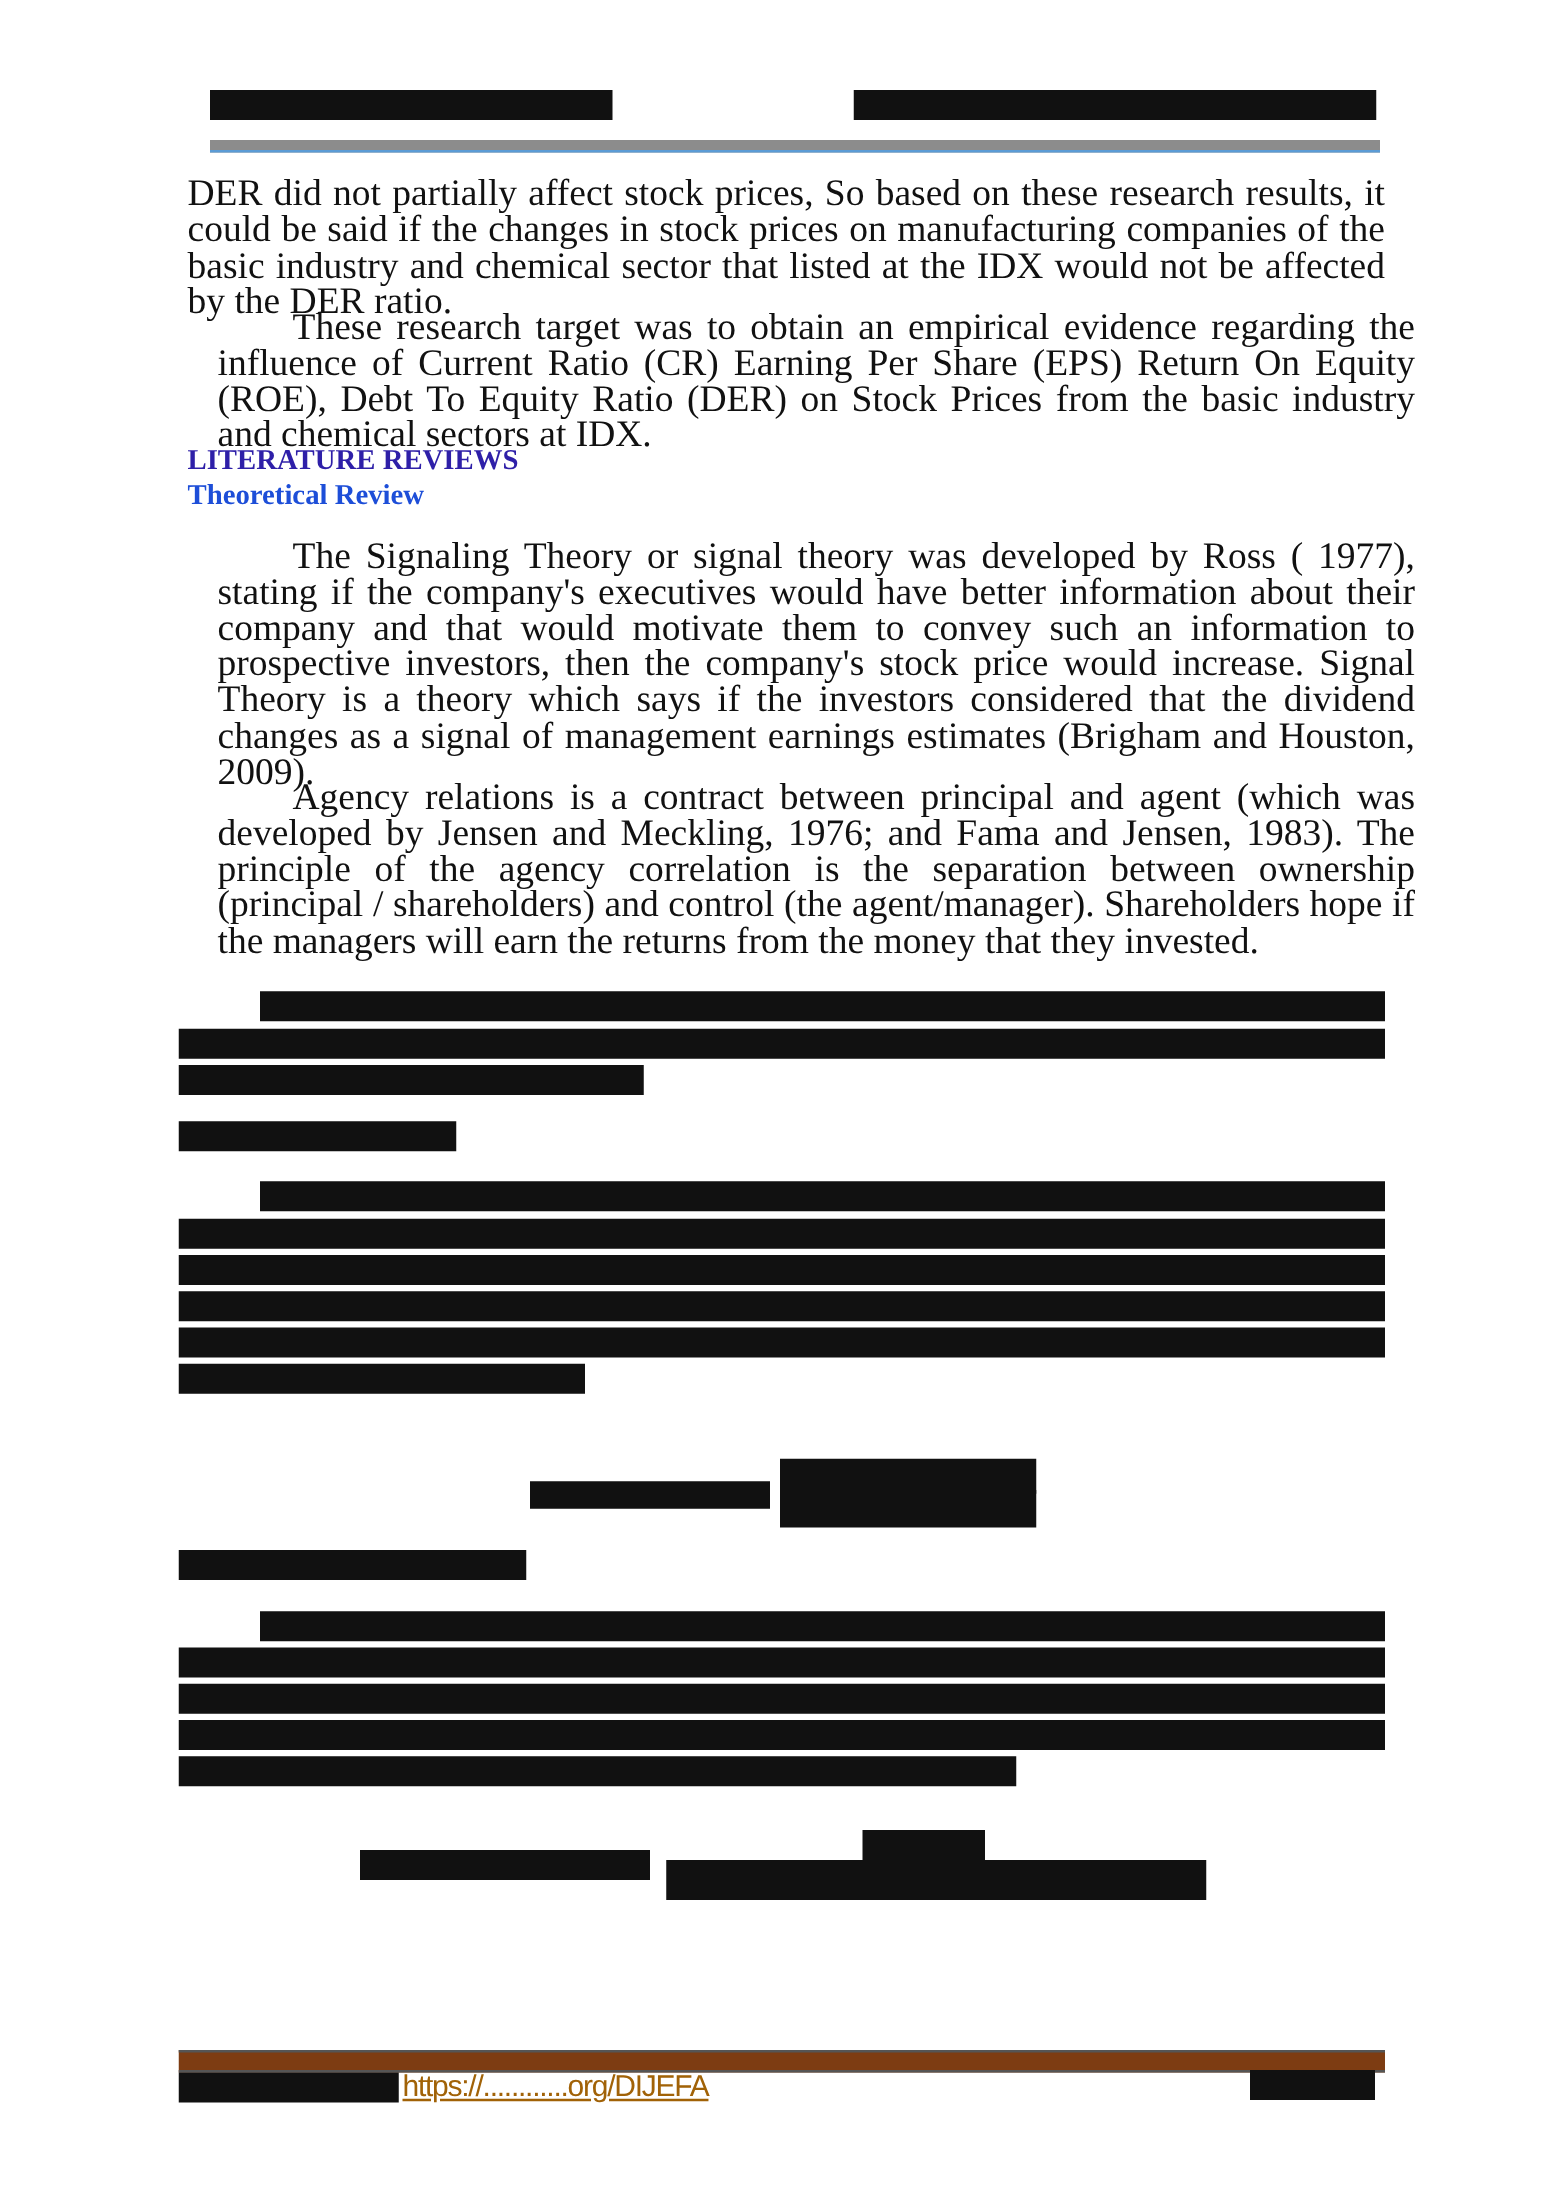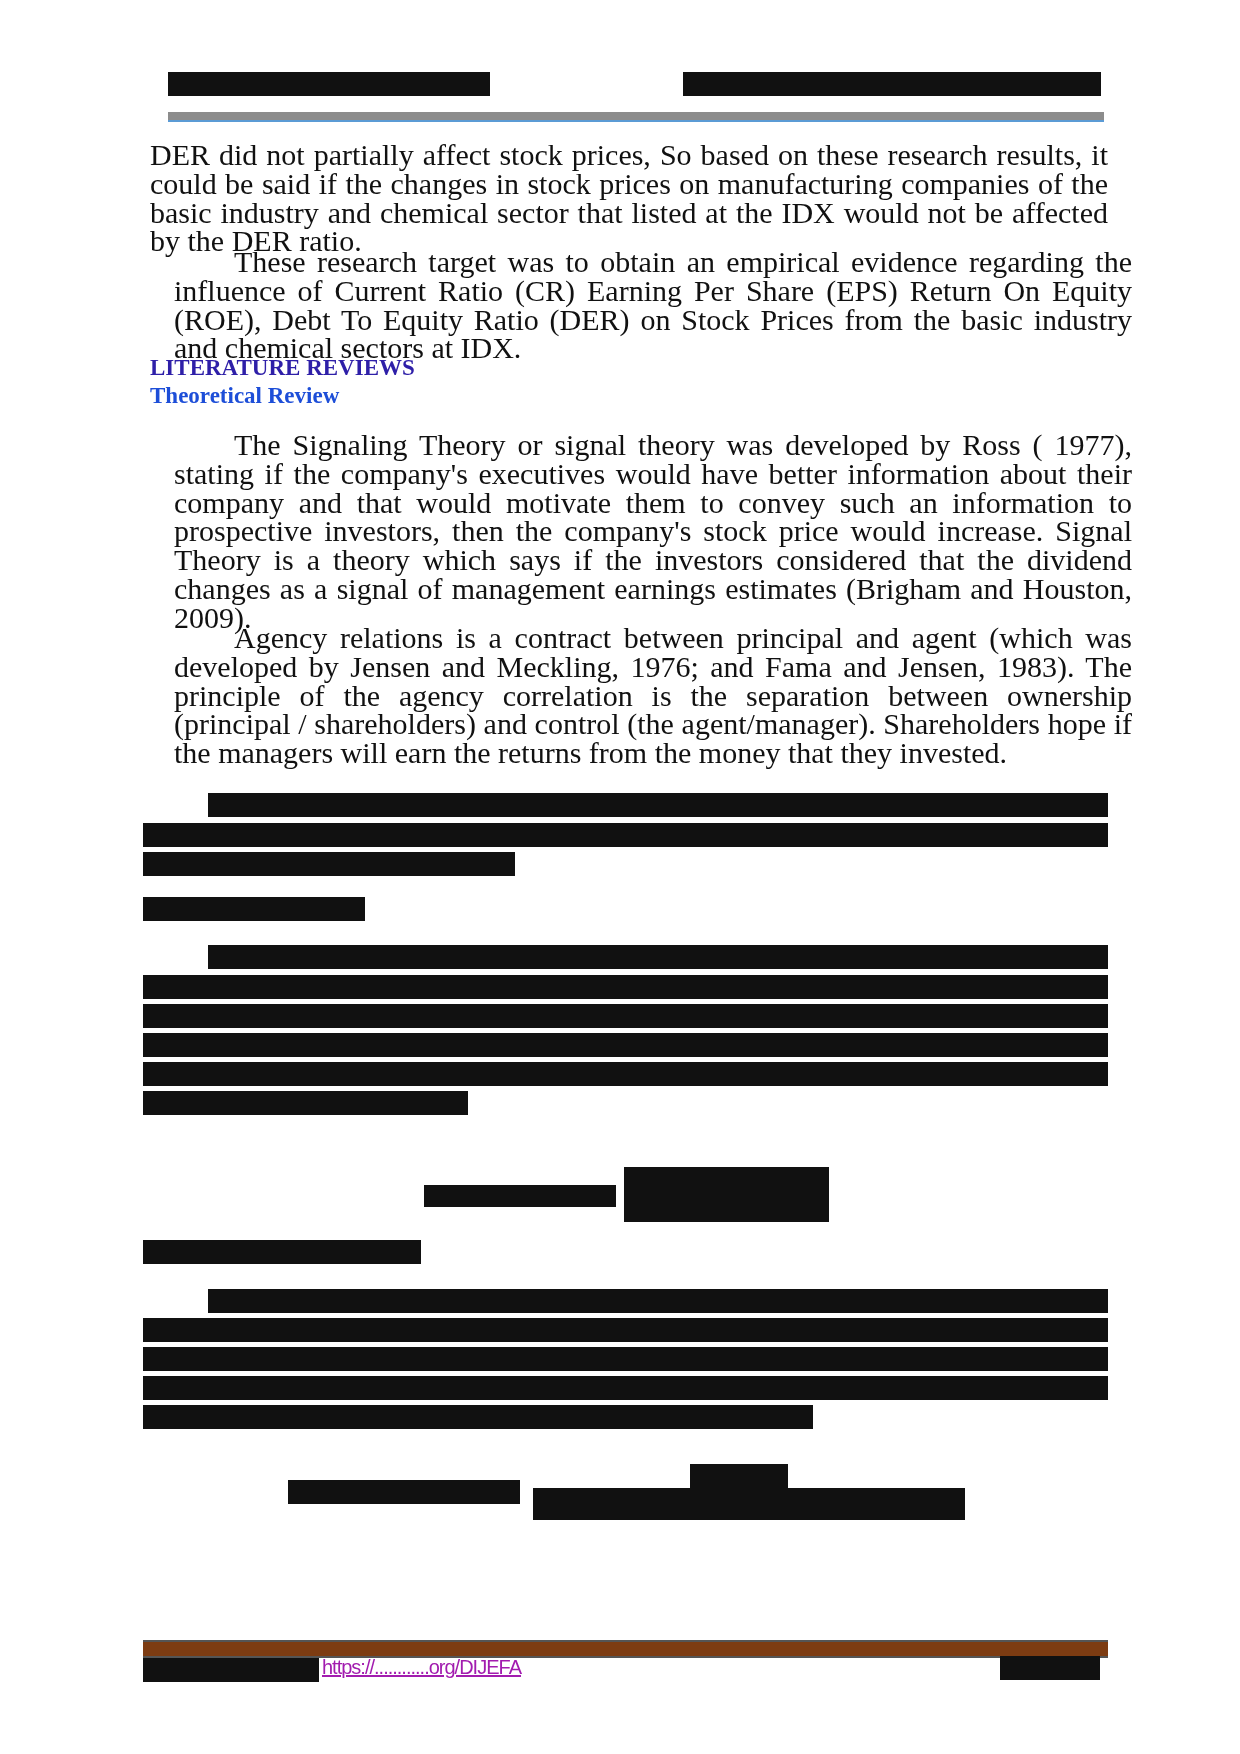--- a/index.html
+++ b/index.html
@@ -5,21 +5,21 @@
   html, body { margin:0; padding:0; background:#ffffff; }
   body { width:1240px; height:1754px; position:relative; overflow:hidden;
          font-family:"Liberation Serif", "DejaVu Serif", serif; color:#111; }
   .redact { background:#111; display:block; position:absolute; }
   .header-line { position:absolute; left:168px; top:112px; width:936px; height:8px; background:#8c8c8c; border-bottom:2px solid #5b9bd5; }
   .para { position:absolute; left:150px; width:958px; font-size:30px; line-height:28.8px; text-align:justify; text-align-last:left; margin:0; }
   .indent { text-indent:60px;margin-left:24px; }
   .heading-blue { position:absolute; left:150px; top:355px; font-size:23px; font-weight:bold; color:#2e1fa8; }
   .heading-black { position:absolute; left:150px; top:383px; font-size:23px; font-weight:bold; color:#1d4ed8; }
   .footer-line { position:absolute; left:143px; top:1640px; width:965px; height:14px; background:#7d3c12; border-top:2px solid #555; border-bottom:2px solid #555; }
-  .footer-link { position:absolute; left:322px; top:1656px; font-size:20px; color:#a21caf; text-decoration:underline; font-family:"Liberation Sans", sans-serif; letter-spacing:-1px; }
+  .footer-link { position:absolute; left:322px; top:1656px; font-size:24px; color:#a16207; text-decoration:underline; font-family:"Liberation Sans", sans-serif; letter-spacing:-1px; }
 </style>
 </head>
 <body>
 
 <div>
   <span class="redact" style="left:168px;top:72px;width:322px;height:24px;"></span>
   <span class="redact" style="left:683px;top:72px;width:418px;height:24px;"></span>
   <div class="header-line"></div>
 </div>
 

